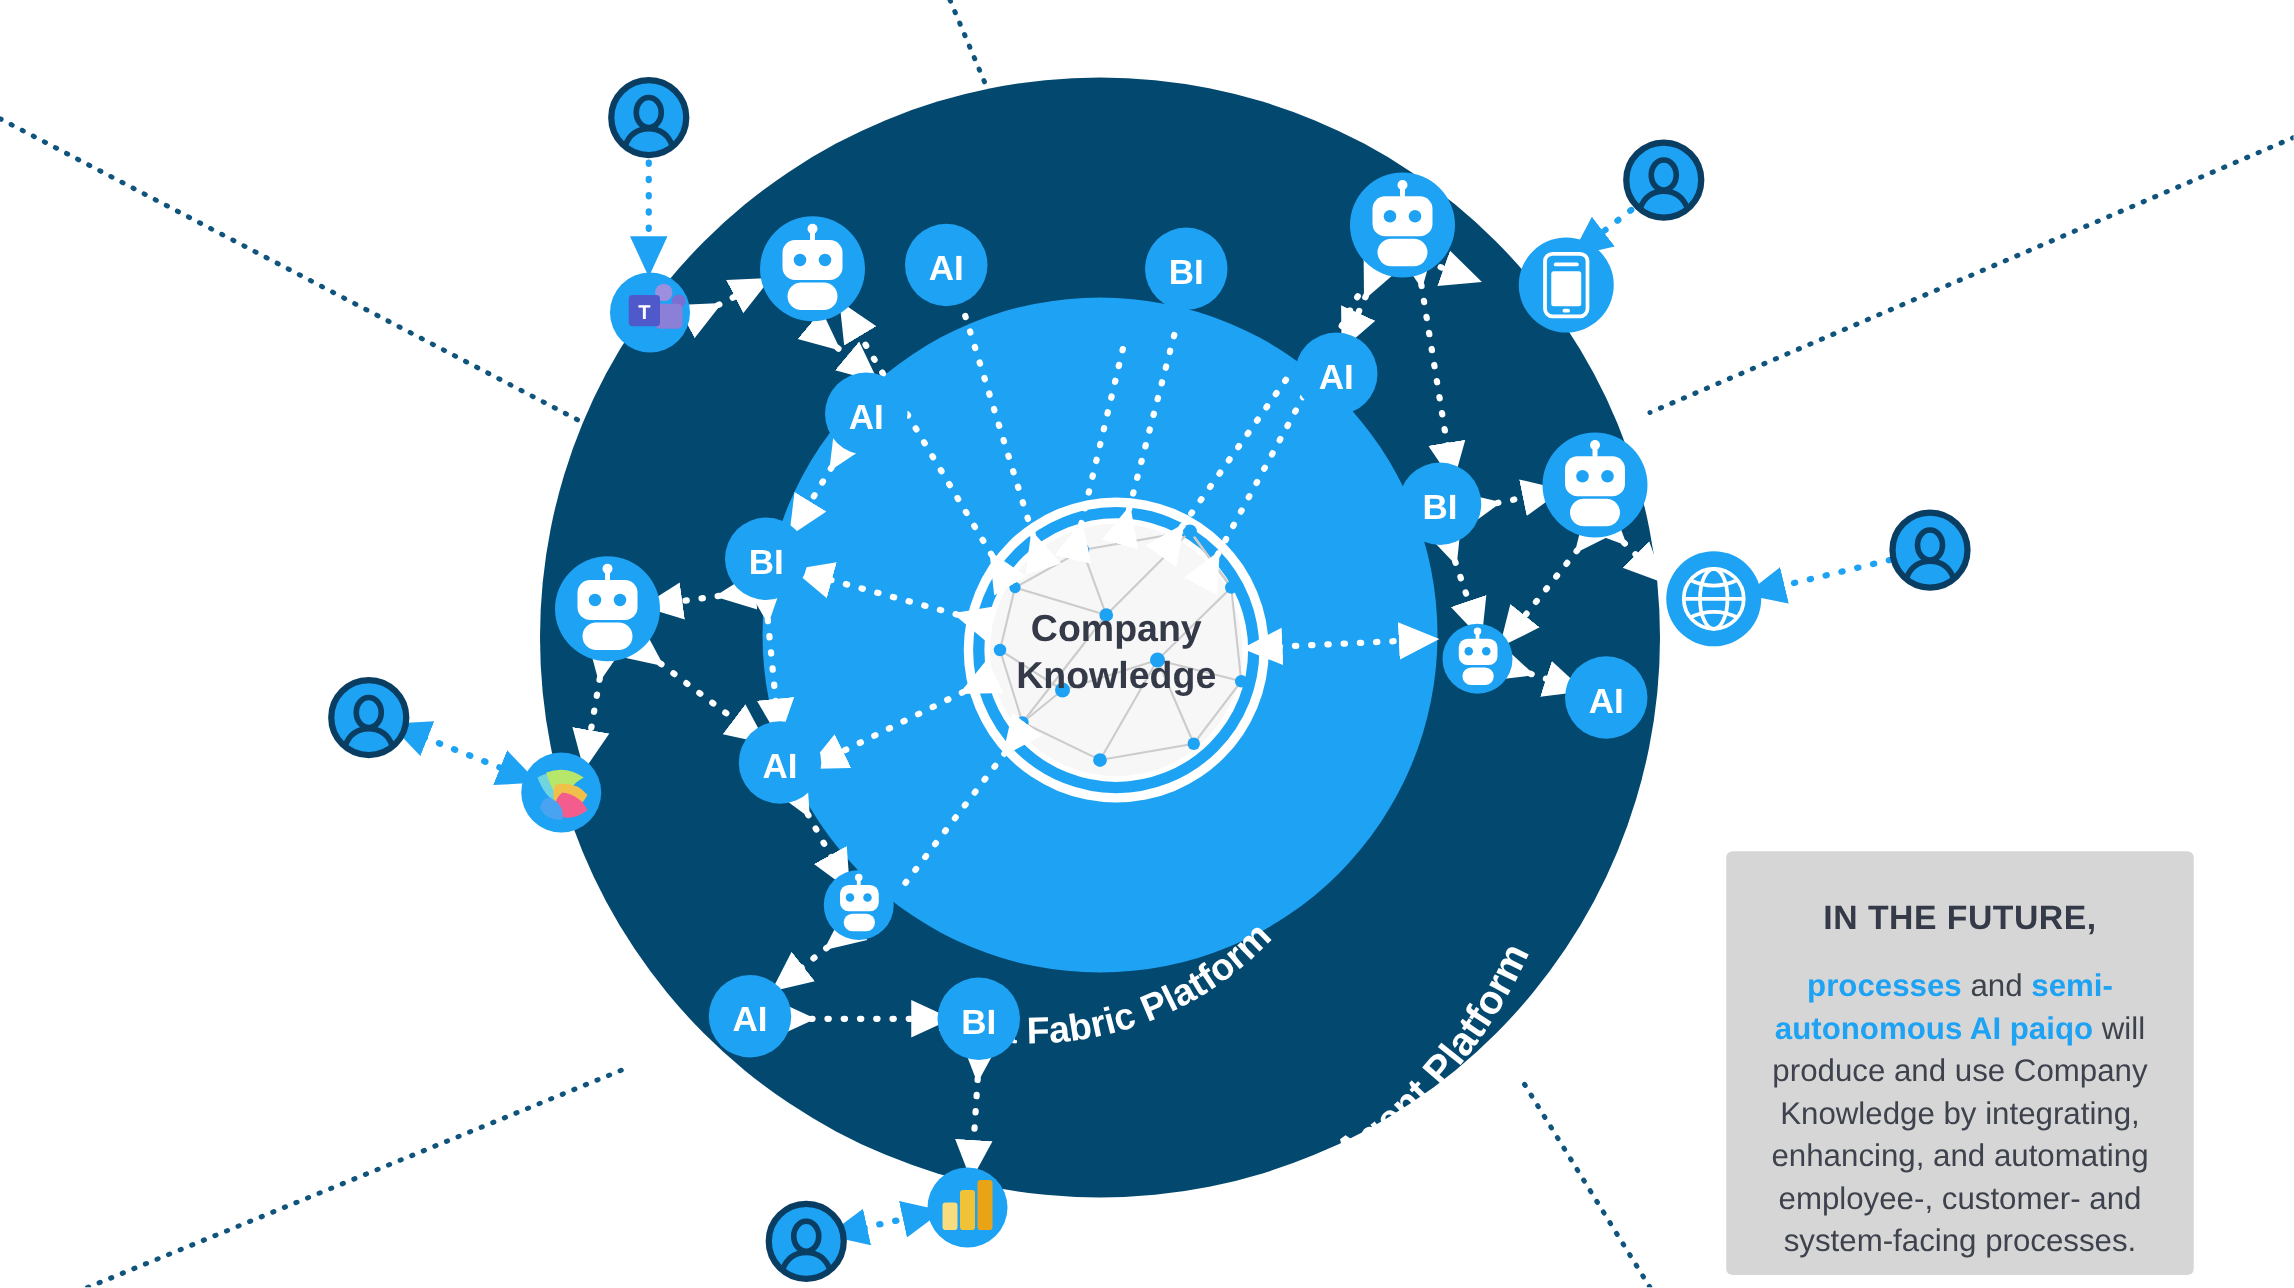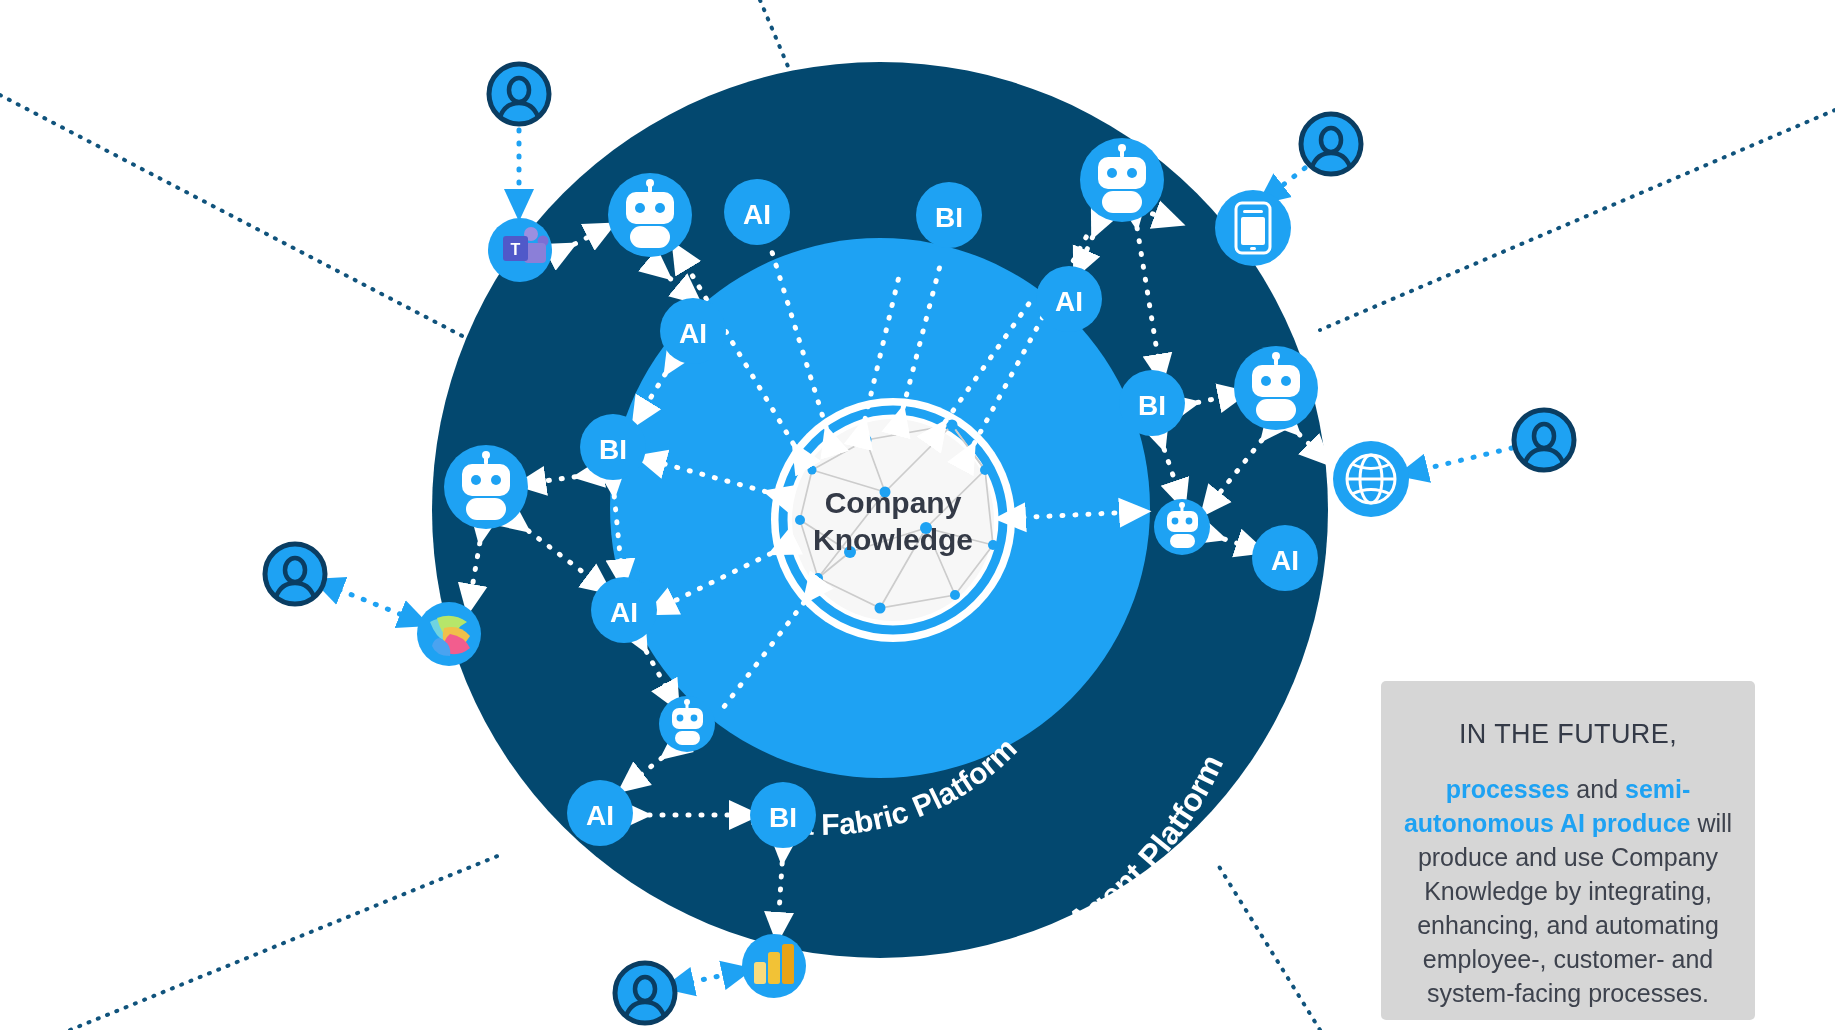--- a/index.html
+++ b/index.html
@@ -28,21 +28,21 @@
     top: 681px;
     width: 374px;
     height: 339px;
     background: #d6d6d6;
     border-radius: 5px;
     padding: 26px 22px 0 22px;
     text-align: center;
   }
   .info-heading {
     font-size: 27px;
-    font-weight: 400;
+    font-weight: 700;
     color: #343a47;
     letter-spacing: 0.4px;
     margin: 12px 0 22px 0;
   }
   .info-body {
     font-size: 25px;
     line-height: 1.36;
     color: #3d424d;
   }
   .hl { color: #1ea2f3; font-weight: 700; }
@@ -366,17 +366,17 @@
     </g>
     <g>
       <circle cx="645" cy="993" r="30" fill="#1ea2f3" stroke="#0a3d62" stroke-width="5"></circle>
       <path d="M645 977 a10 12 0 0 1 0 24 a10 12 0 0 1 0 -24 M626 1016 q5 -14 19 -14 q14 0 19 14" fill="none" stroke="#0a3d62" stroke-width="4.5" stroke-linejoin="round"></path>
     </g>
   </svg>
 
   <div class="info-panel">
     <div class="info-heading">IN THE FUTURE,</div>
     <div class="info-body">
-      <span class="hl">processes</span><span> and </span><span class="hl">semi-autonomous AI produce</span><span> will produce and use Company Knowledge by integrating, enhancing, and automating employee-, customer- and system-facing processes.</span>
+      <span class="hl">processes</span><span> and </span><span class="hl">semi-autonomous AI paiqo</span><span> will produce and use Company Knowledge by integrating, enhancing, and automating employee-, customer- and system-facing processes.</span>
     </div>
   </div>
 
 </div>
 
 </body></html>

